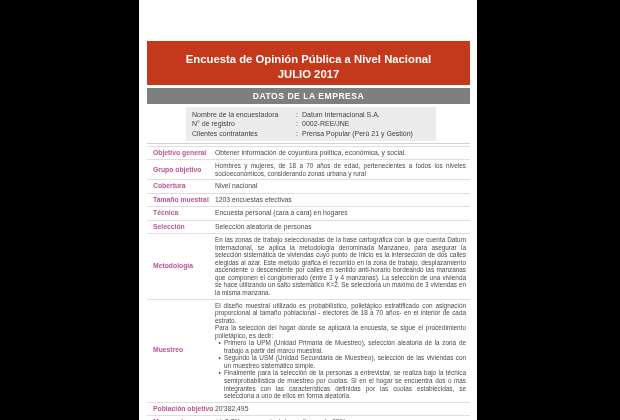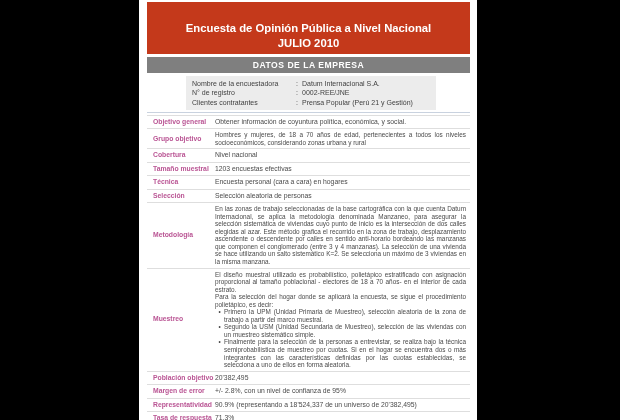--- a/index.html
+++ b/index.html
@@ -7,21 +7,21 @@
     width:620px;height:420px;overflow:hidden;background:#000;
     font-family:"Liberation Sans", sans-serif;position:relative;
     --red:#c4391b;--band:#7f7f7f;--pink:#ba5594;--rule-pink:#d9899e;
   }
   .page{
     position:absolute;left:139px;top:0;width:338px;height:420px;
     background:#ffffff;box-sizing:border-box;padding:2px 7px 0 8px;
   }
   .title-banner{
     background:var(--red);color:#fff;text-align:center;font-weight:bold;
-    padding:19px 4px 4px;line-height:1.3;
+    padding:11px 4px 4px;line-height:1.3;margin-top:39px;
   }
   .title-line1{font-size:11.3px;}
   .title-line2{font-size:11.3px;}
   .band{
     background:var(--band);color:#fff;font-weight:bold;text-align:center;
     font-size:8.6px;letter-spacing:.5px;padding:3px 0;margin-top:3px;
   }
   .infobox{
     background:#ececec;width:244px;margin:3px 0 0 39px;
     padding:3px 0 3px 6px;font-size:7px;color:#3f3f3f;line-height:1.3;
@@ -49,21 +49,21 @@
   .bul{display:flex;}
   .bdot{flex:0 0 9px;text-align:center;}
   .btext{flex:1;text-align:justify;}
 </style>
 </head>
 <body style="--red: #c4391b; --band: #7f7f7f; --pink: #ba5594; --rule-pink: #d9899e;">
 
 <div class="page">
   <div class="title-banner">
     <div class="title-line1">Encuesta de Opinión Pública a Nivel Nacional</div>
-    <div class="title-line2">JULIO 2010</div>
+    <div class="title-line2">JULIO 2017</div>
   </div>
 
   <div class="band">DATOS DE LA EMPRESA</div>
 
   <div class="infobox" id="company-box">
       <div class="crow">
         <span class="clabel">Nombre de la encuestadora</span>
         <span class="ccolon">:</span>
         <span class="cvalue">Datum Internacional S.A.</span>
       </div>

